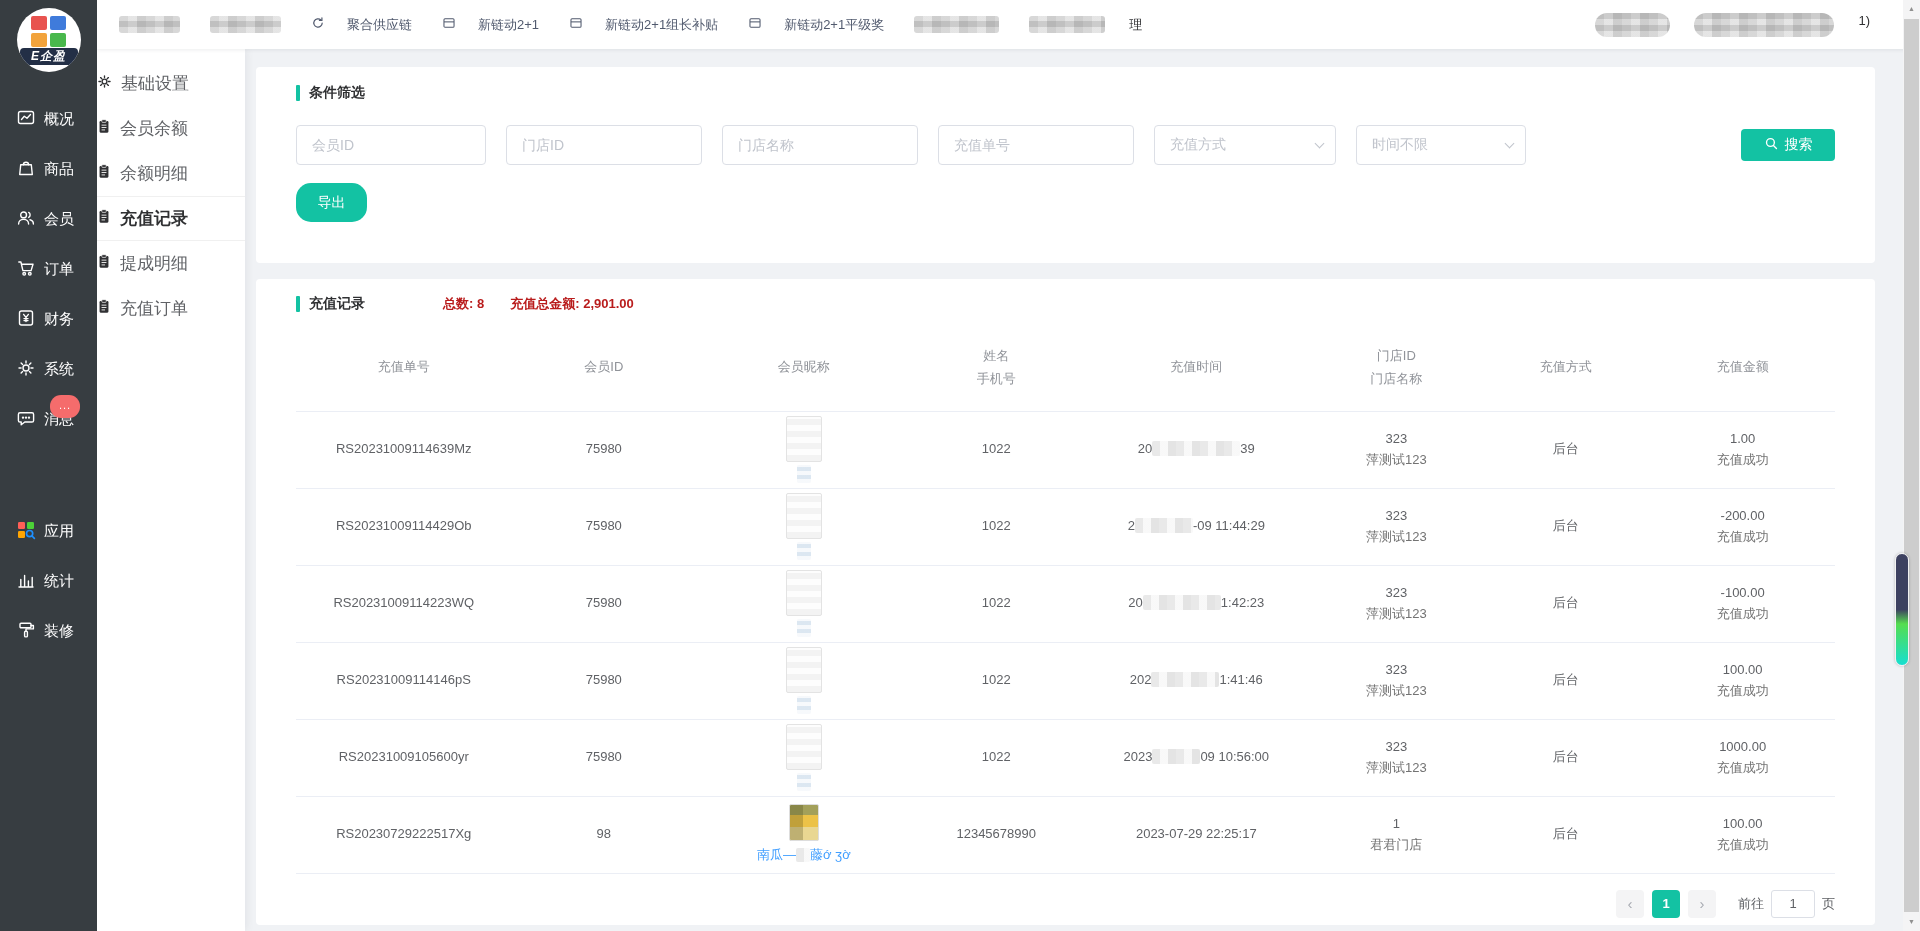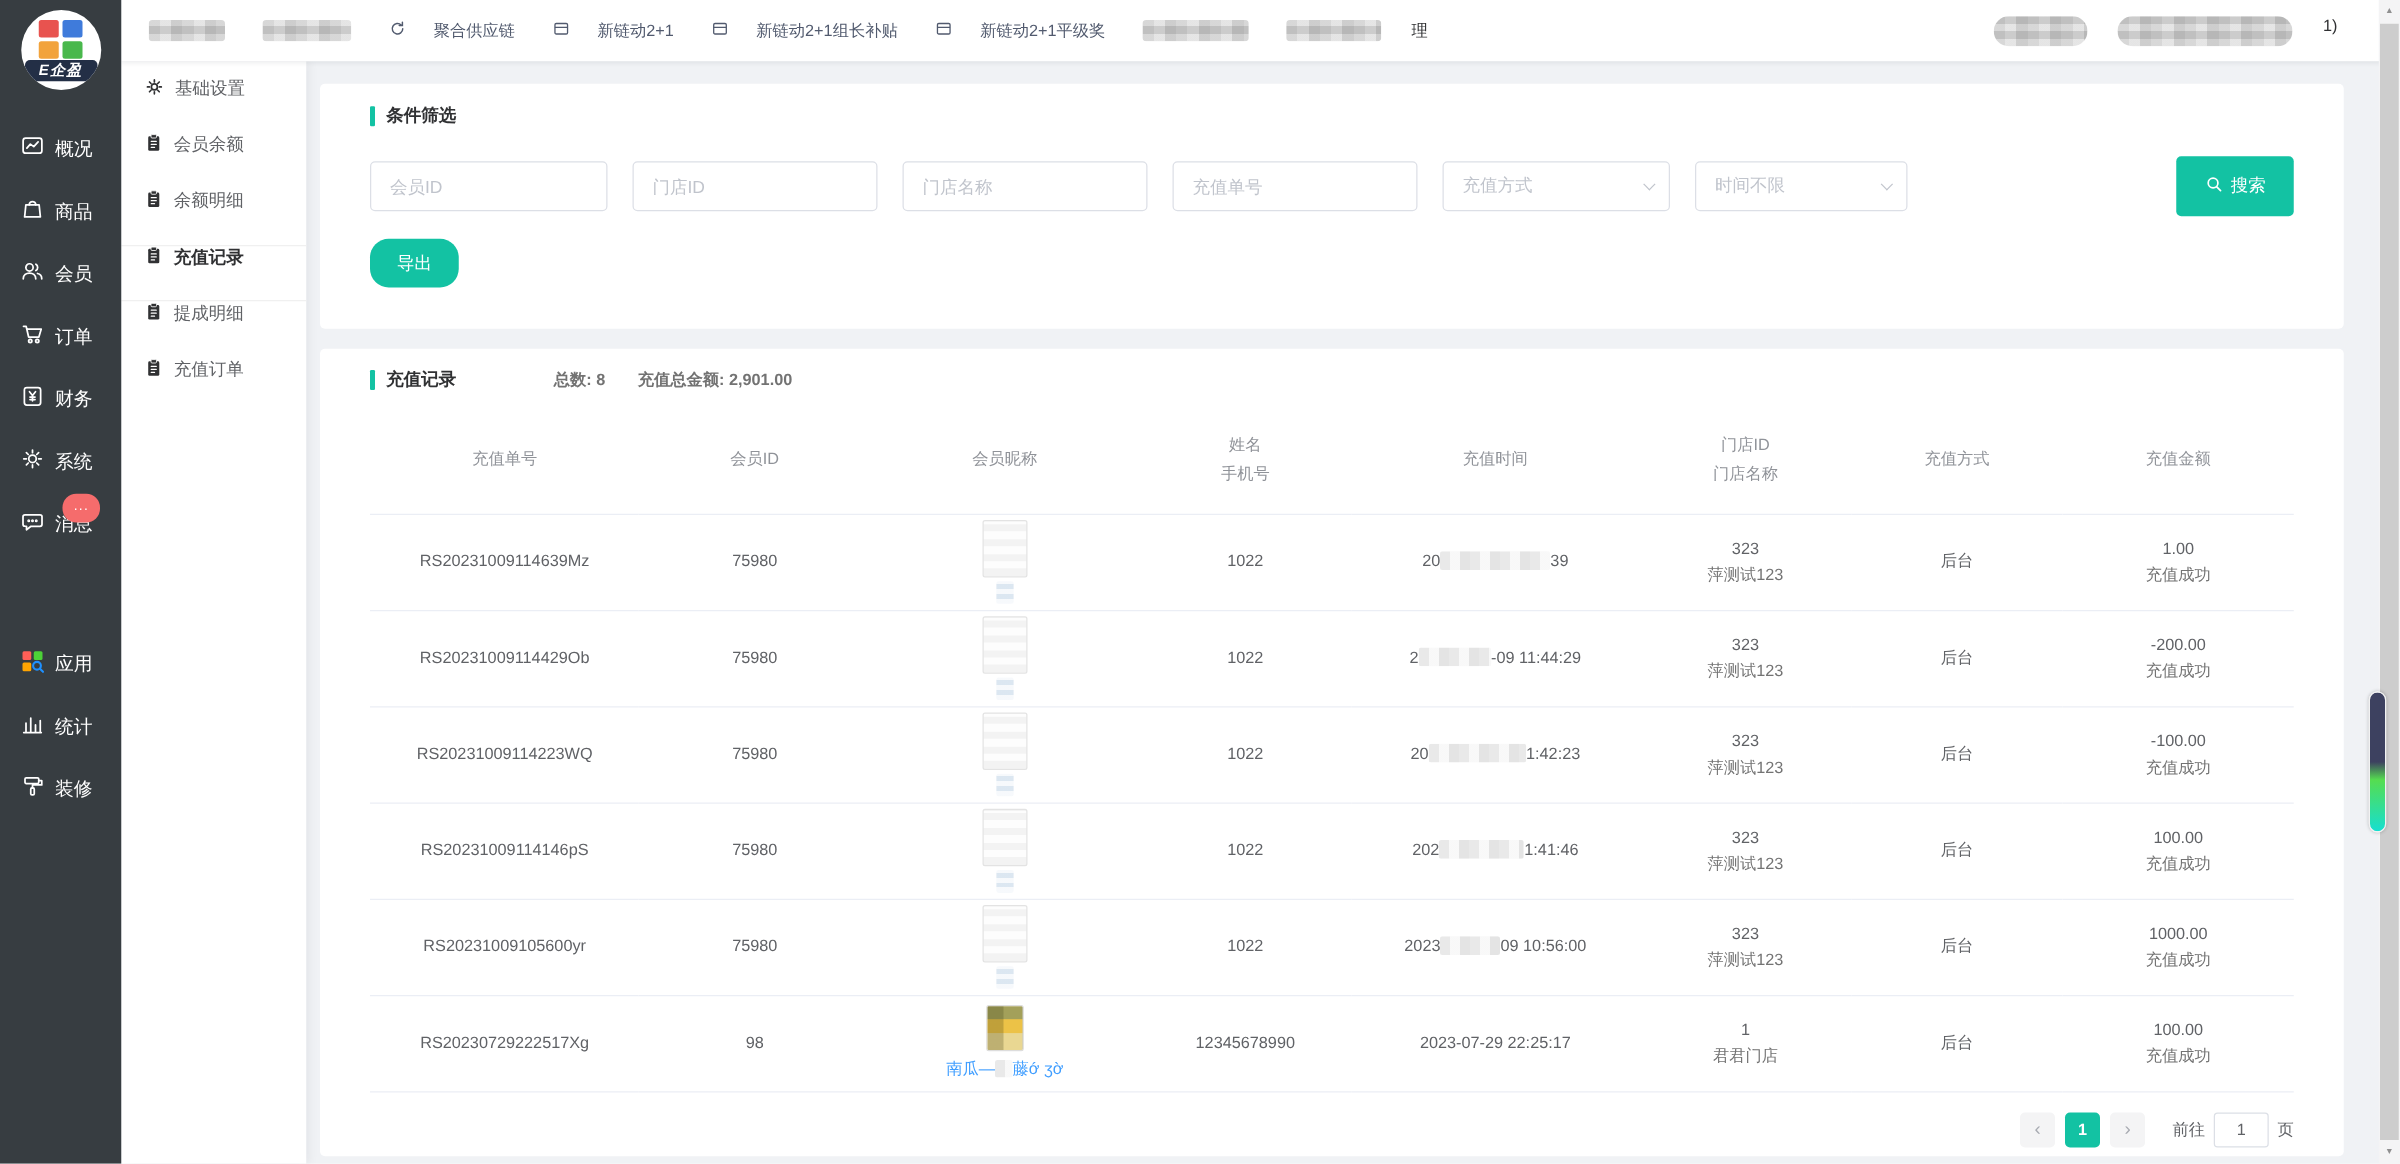--- a/index.html
+++ b/index.html
@@ -31,44 +31,44 @@
                      repeating-linear-gradient(0deg, rgba(255,255,255,.45) 0 6px, rgba(0,0,0,.04) 6px 12px); }
   .mosaic-light { display:inline-block; vertical-align:-3px; border-radius:2px; background-color:#f2f2f2; height:15px;
     background-image:repeating-linear-gradient(90deg, rgba(0,0,0,.04) 0 8px, rgba(255,255,255,.5) 8px 16px, rgba(0,0,0,.06) 16px 24px); }
   .nav-blur { height:17px; }
   .pill-blur { height:24px; border-radius:12px; }
   .nav-suffix { font-size:13px; color:#303133; margin-left:2px; }
 
   
   .submenu { position:absolute; left:97px; top:49px; width:148px; bottom:0; background:#fff; z-index:10;
     box-shadow:2px 0 8px rgba(0,21,41,.06); padding-top:12px; }
-  .sub-item { height:45px; display:flex; padding-left:19px; gap:9px; font-size:14px; color:#606266; cursor:pointer; border-top:1px solid transparent; border-bottom:1px solid transparent; }
+  .sub-item { height:45px; display:flex; align-items:center; gap:9px; font-size:17px; color:#606266; cursor:pointer; border-top:1px solid transparent; border-bottom:1px solid transparent; }
   .sub-item.active { color:#303133; font-weight:bold; border-color:#f0f0f0; }
 
   
   .main { position:absolute; left:245px; top:49px; right:17px; bottom:0; overflow:hidden; }
   .card { background:#fff; border-radius:4px; margin:0 28px 0 11px; }
   .card-filter { margin-top:18px; height:196px; padding:17px 40px; }
   .card-table  { margin-top:16px; height:646px; padding:16px 40px 10px; }
   .sec-title { display:flex; align-items:center; gap:9px; font-size:14px; font-weight:bold; color:#303133; }
   .green-bar { width:4px; height:16px; background:var(--accent); border-radius:1px; }
 
   .filter-row { display:flex; gap:20px; margin-top:23px; align-items:center; }
   .f-input { height:40px; border:1px solid #dcdfe6; border-radius:4px; padding:0 15px; font-size:14px; color:#606266; outline:none; background:#fff; }
   .f-input::placeholder { color:#c0c4cc; }
   .f-select { height:40px; border:1px solid #dcdfe6; border-radius:4px; padding:0 12px 0 15px; font-size:14px; color:#c0c4cc;
     display:flex; align-items:center; justify-content:space-between; cursor:pointer; background:#fff; }
   .chev { width:7px; height:7px; border-right:1.5px solid #c0c4cc; border-bottom:1.5px solid #c0c4cc; transform:rotate(45deg); margin-top:-4px; }
   .btn { border:none; border-radius:4px; background:var(--accent); color:#fff; font-size:14px; cursor:pointer;
     display:flex; align-items:center; justify-content:center; gap:6px; font-family:inherit; }
-  .btn-search { width:94px; height:48px; margin-left:auto; }
+  .btn-search { width:94px; height:32px; margin-left:auto; }
   .btn-export { width:71px; height:39px; margin-top:18px;border-radius:15px; }
 
   .stats-row { display:flex; align-items:center; gap:26px; }
-  .stat { font-size:13px; color:#737373; font-weight:bold; margin-left:0; }
+  .stat { font-size:13px; color:#b91c1c; font-weight:bold; margin-left:0; }
   .stat b { font-weight:bold; }
   .stat:first-of-type { margin-left:52px; }
 
   table.rec { width:100%; border-collapse:collapse; margin-top:16px; table-layout:fixed; }
   table.rec th { font-size:13px; color:#909399; font-weight:normal; padding:16px 0 20px; line-height:1.75; text-align:center; }
   table.rec td { border-top:1px solid #ebeef5; height:77px; text-align:center; font-size:13px; color:#606266; line-height:1.6; }
   table.rec tr:last-child td { border-bottom:1px solid #ebeef5; }
   .sub-line { color:#737373; }
   .thumb { width:36px; height:46px; border:1px solid #e3e3e3; border-radius:2px; margin:0 auto; background-color:#fbfbfb;
     background-image:repeating-linear-gradient(0deg, rgba(0,0,0,.03) 0 6px, rgba(255,255,255,.6) 6px 12px); }

